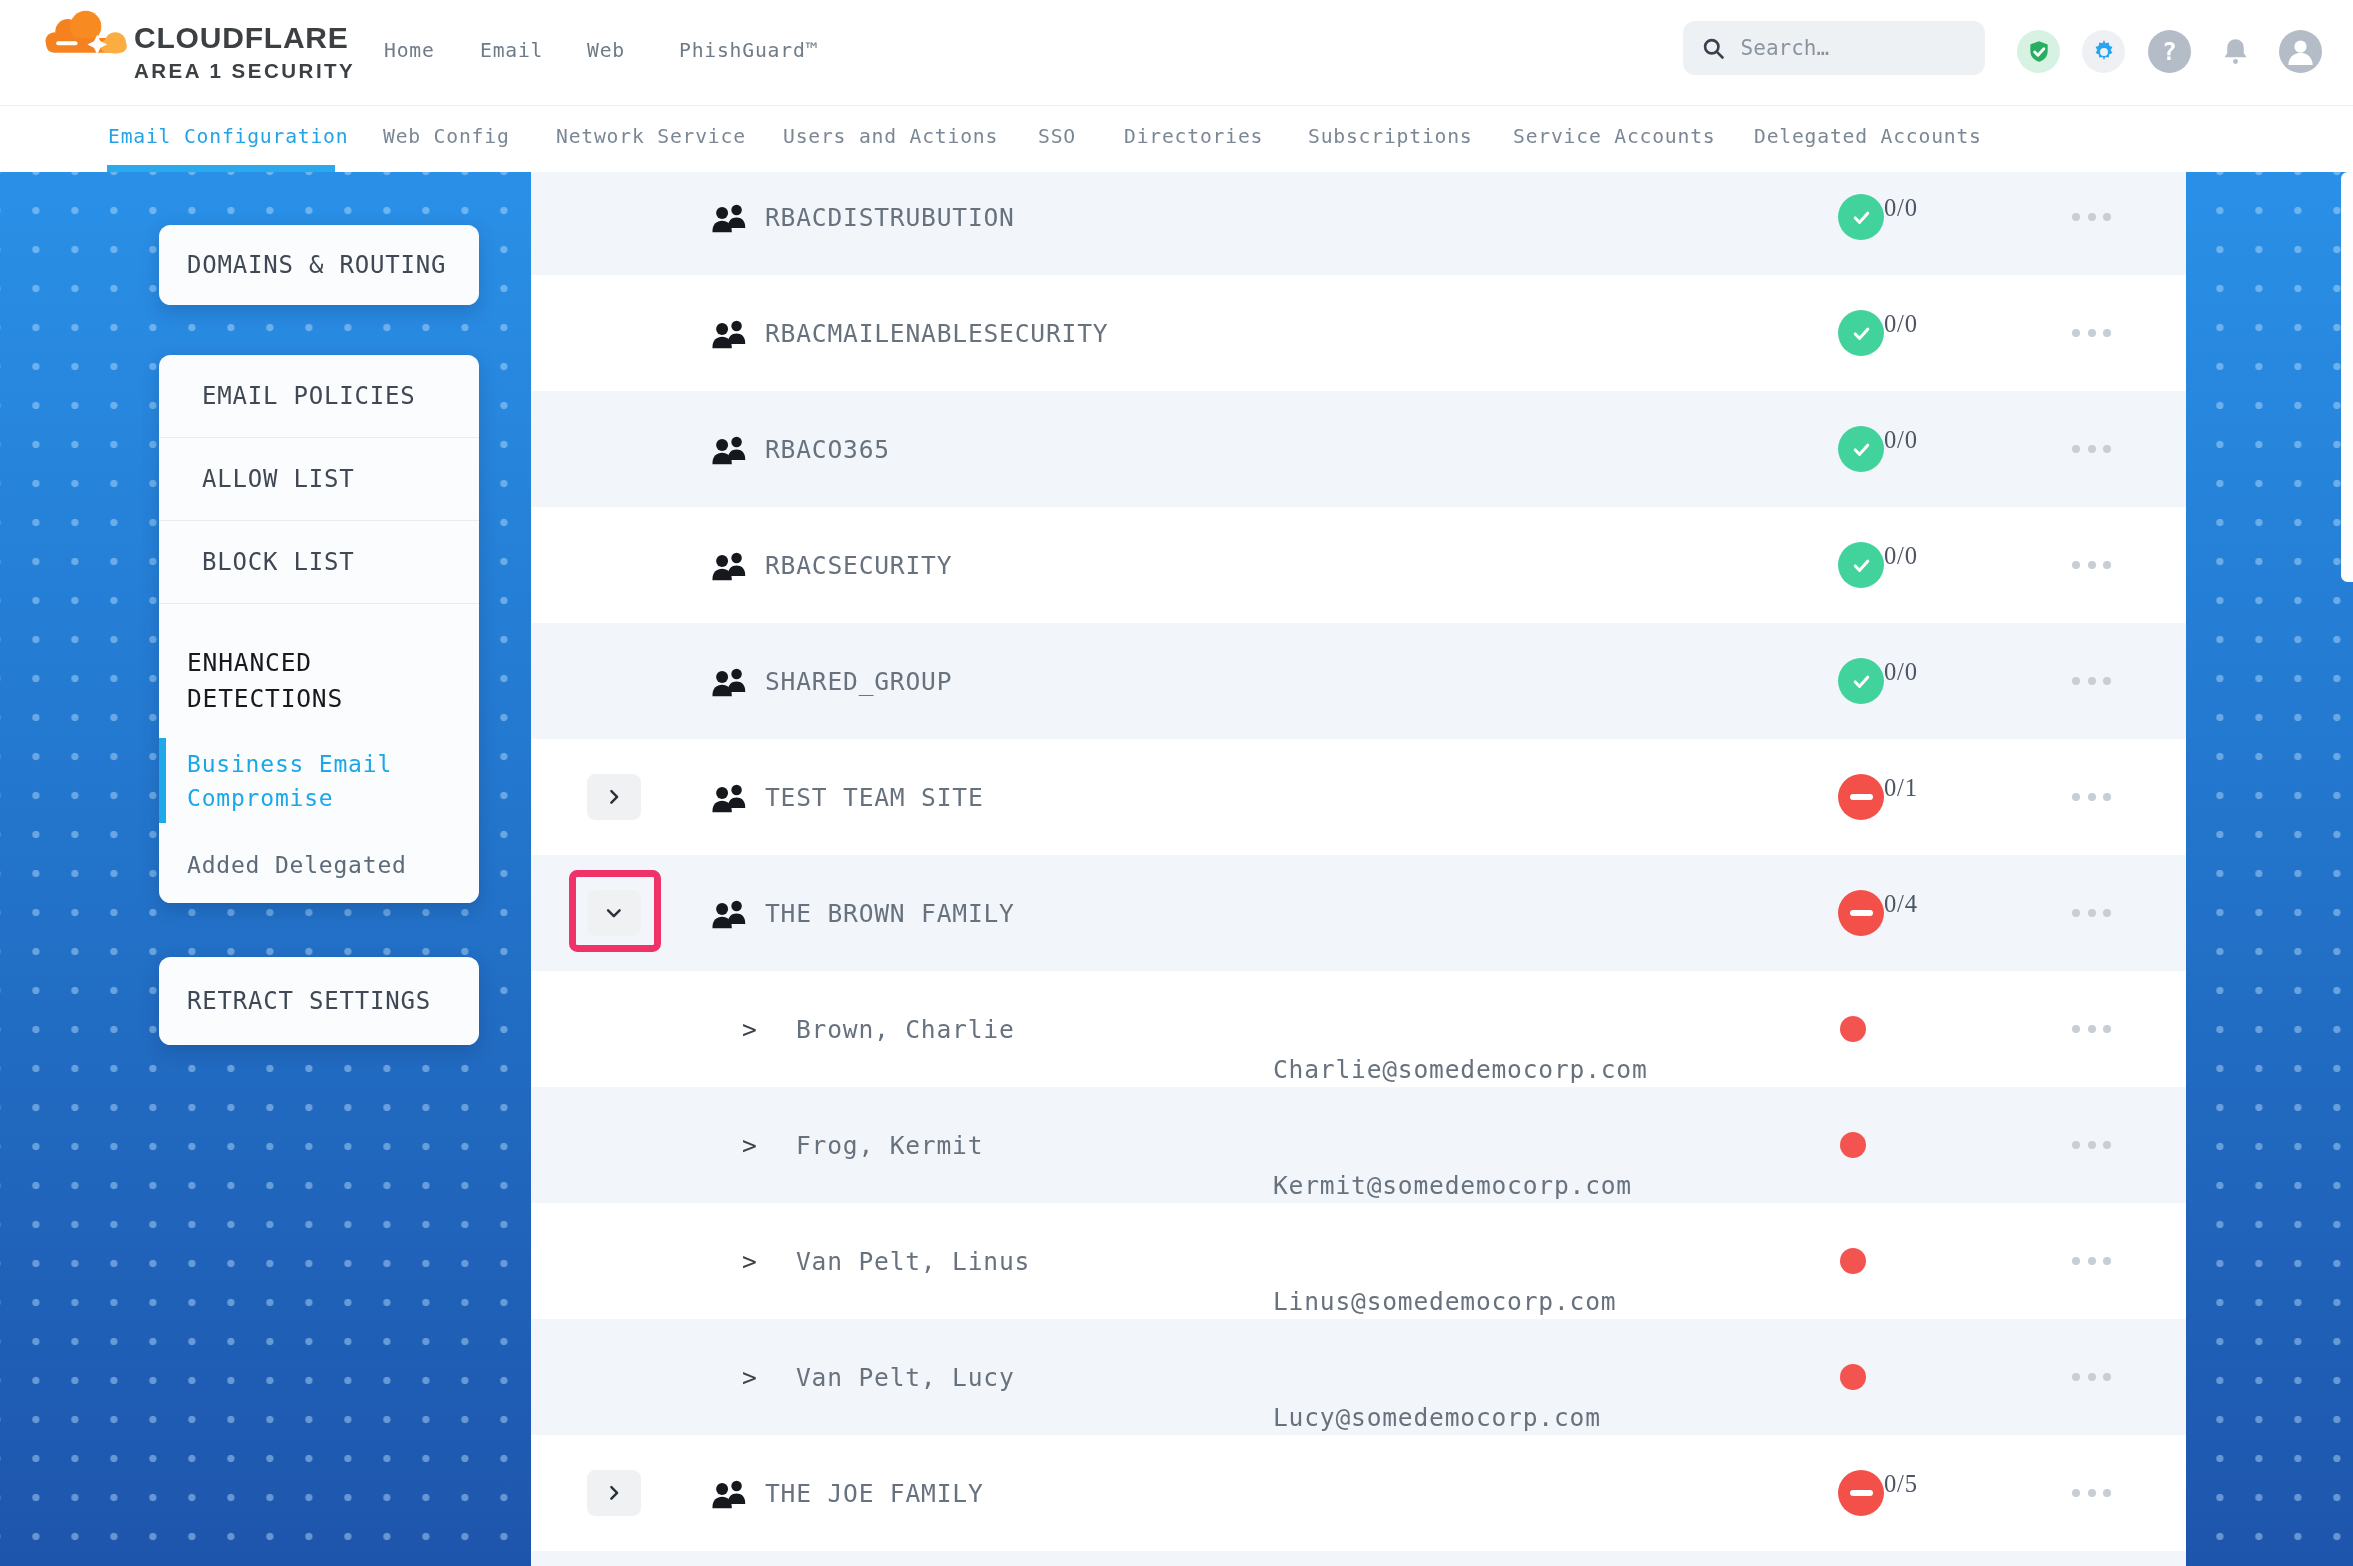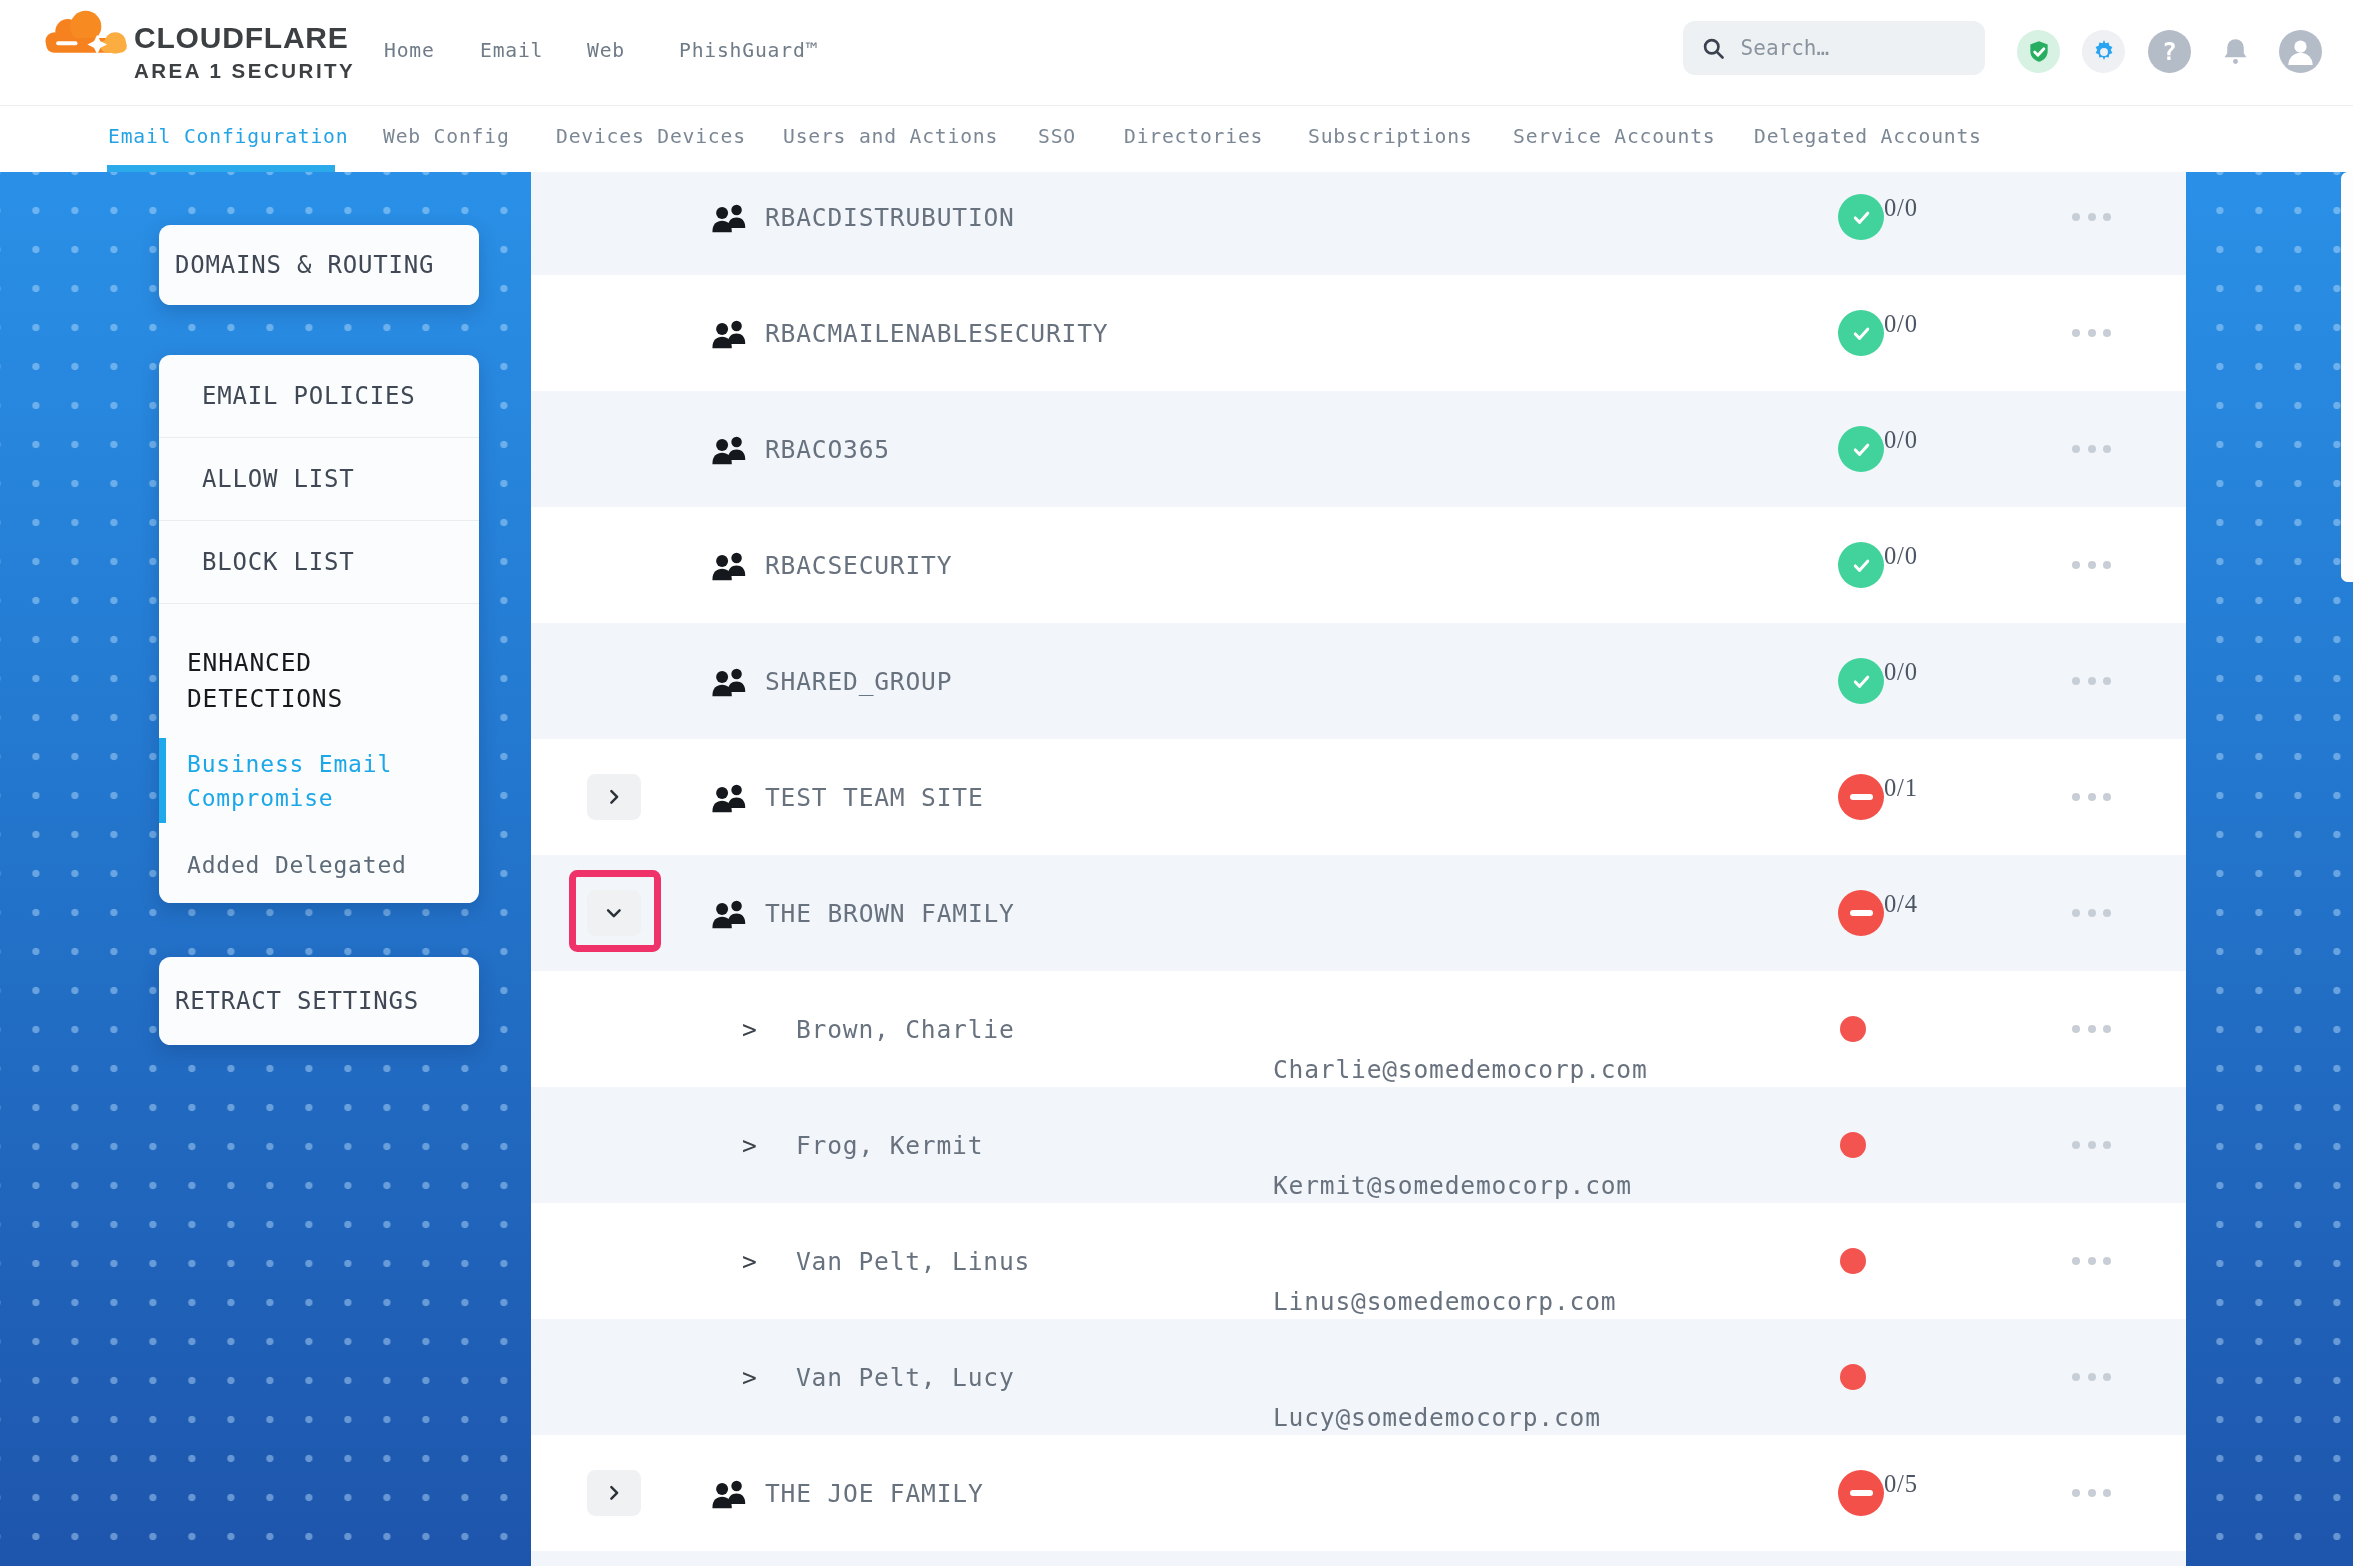--- a/index.html
+++ b/index.html
@@ -61,21 +61,21 @@
 
   
   .scroll-thumb{position:absolute;right:0;top:0;width:13px;height:410px;background:#fdfdfd;border-radius:6.6px 0 0 6.6px;}
 
   
   .side-card{position:absolute;left:159px;width:320px;background:#fbfcfd;border-radius:11.5px;
     box-shadow:0 6.6px 18px rgba(13,42,86,0.22);box-sizing:border-box;}
   .card-domains{top:53px;height:80px;display:flex;align-items:center;}
   .card-policies{top:183px;height:548px;}
   .card-retract{top:785px;height:88px;display:flex;align-items:center;}
-  .side-link{font-size:24px;color:#3f4854;letter-spacing:0.8px;padding-left:16px;}
+  .side-link{font-size:24px;color:#3f4854;letter-spacing:0.8px;padding-left:28px;}
   .card-policies .side-link{height:82px;line-height:82px;border-bottom:1.6px solid #e9edf0;padding-left:43px;}
   .side-section{padding:41px 28px 0 28px;font-size:24.6px;line-height:36px;color:#16191d;letter-spacing:0.8px;}
   .side-sublink{position:relative;margin-top:29.5px;padding-left:28px;font-size:23px;line-height:34px;
     color:#5d6a78;letter-spacing:0.8px;}
   .side-sublink.active{color:#1ba7e8;}
   .side-sublink.active::before{content:"";position:absolute;left:0;top:-8.2px;bottom:-8.2px;width:6.6px;background:#1fa8ea;}
   .side-sublink.added{margin-top:33px;}
 
   
   .table-card{position:absolute;left:531px;top:0px;width:1655px;height:1395px;overflow:hidden;}
@@ -179,21 +179,21 @@
       <svg width="43" height="43" viewBox="0 0 24 24">
         <circle cx="12" cy="9.3" r="3.4" fill="#ffffff"></circle>
         <path d="M5.2 19.5 a6.8 6.8 0 0 1 13.6 0 z" fill="#ffffff"></path>
       </svg>
     </div>
   </div>
 
   <div class="tab-bar">
     <span class="tab active">Email Configuration</span>
     <span class="tab">Web Config</span>
-    <span class="tab">Devices Devices</span>
+    <span class="tab">Network Service</span>
     <span class="tab">Users and Actions</span>
     <span class="tab">SSO</span>
     <span class="tab">Directories</span>
     <span class="tab">Subscriptions</span>
     <span class="tab">Service Accounts</span>
     <span class="tab">Delegated Accounts</span>
     <div class="tab-underline"></div>
   </div>
 
   <div class="blue-area">

